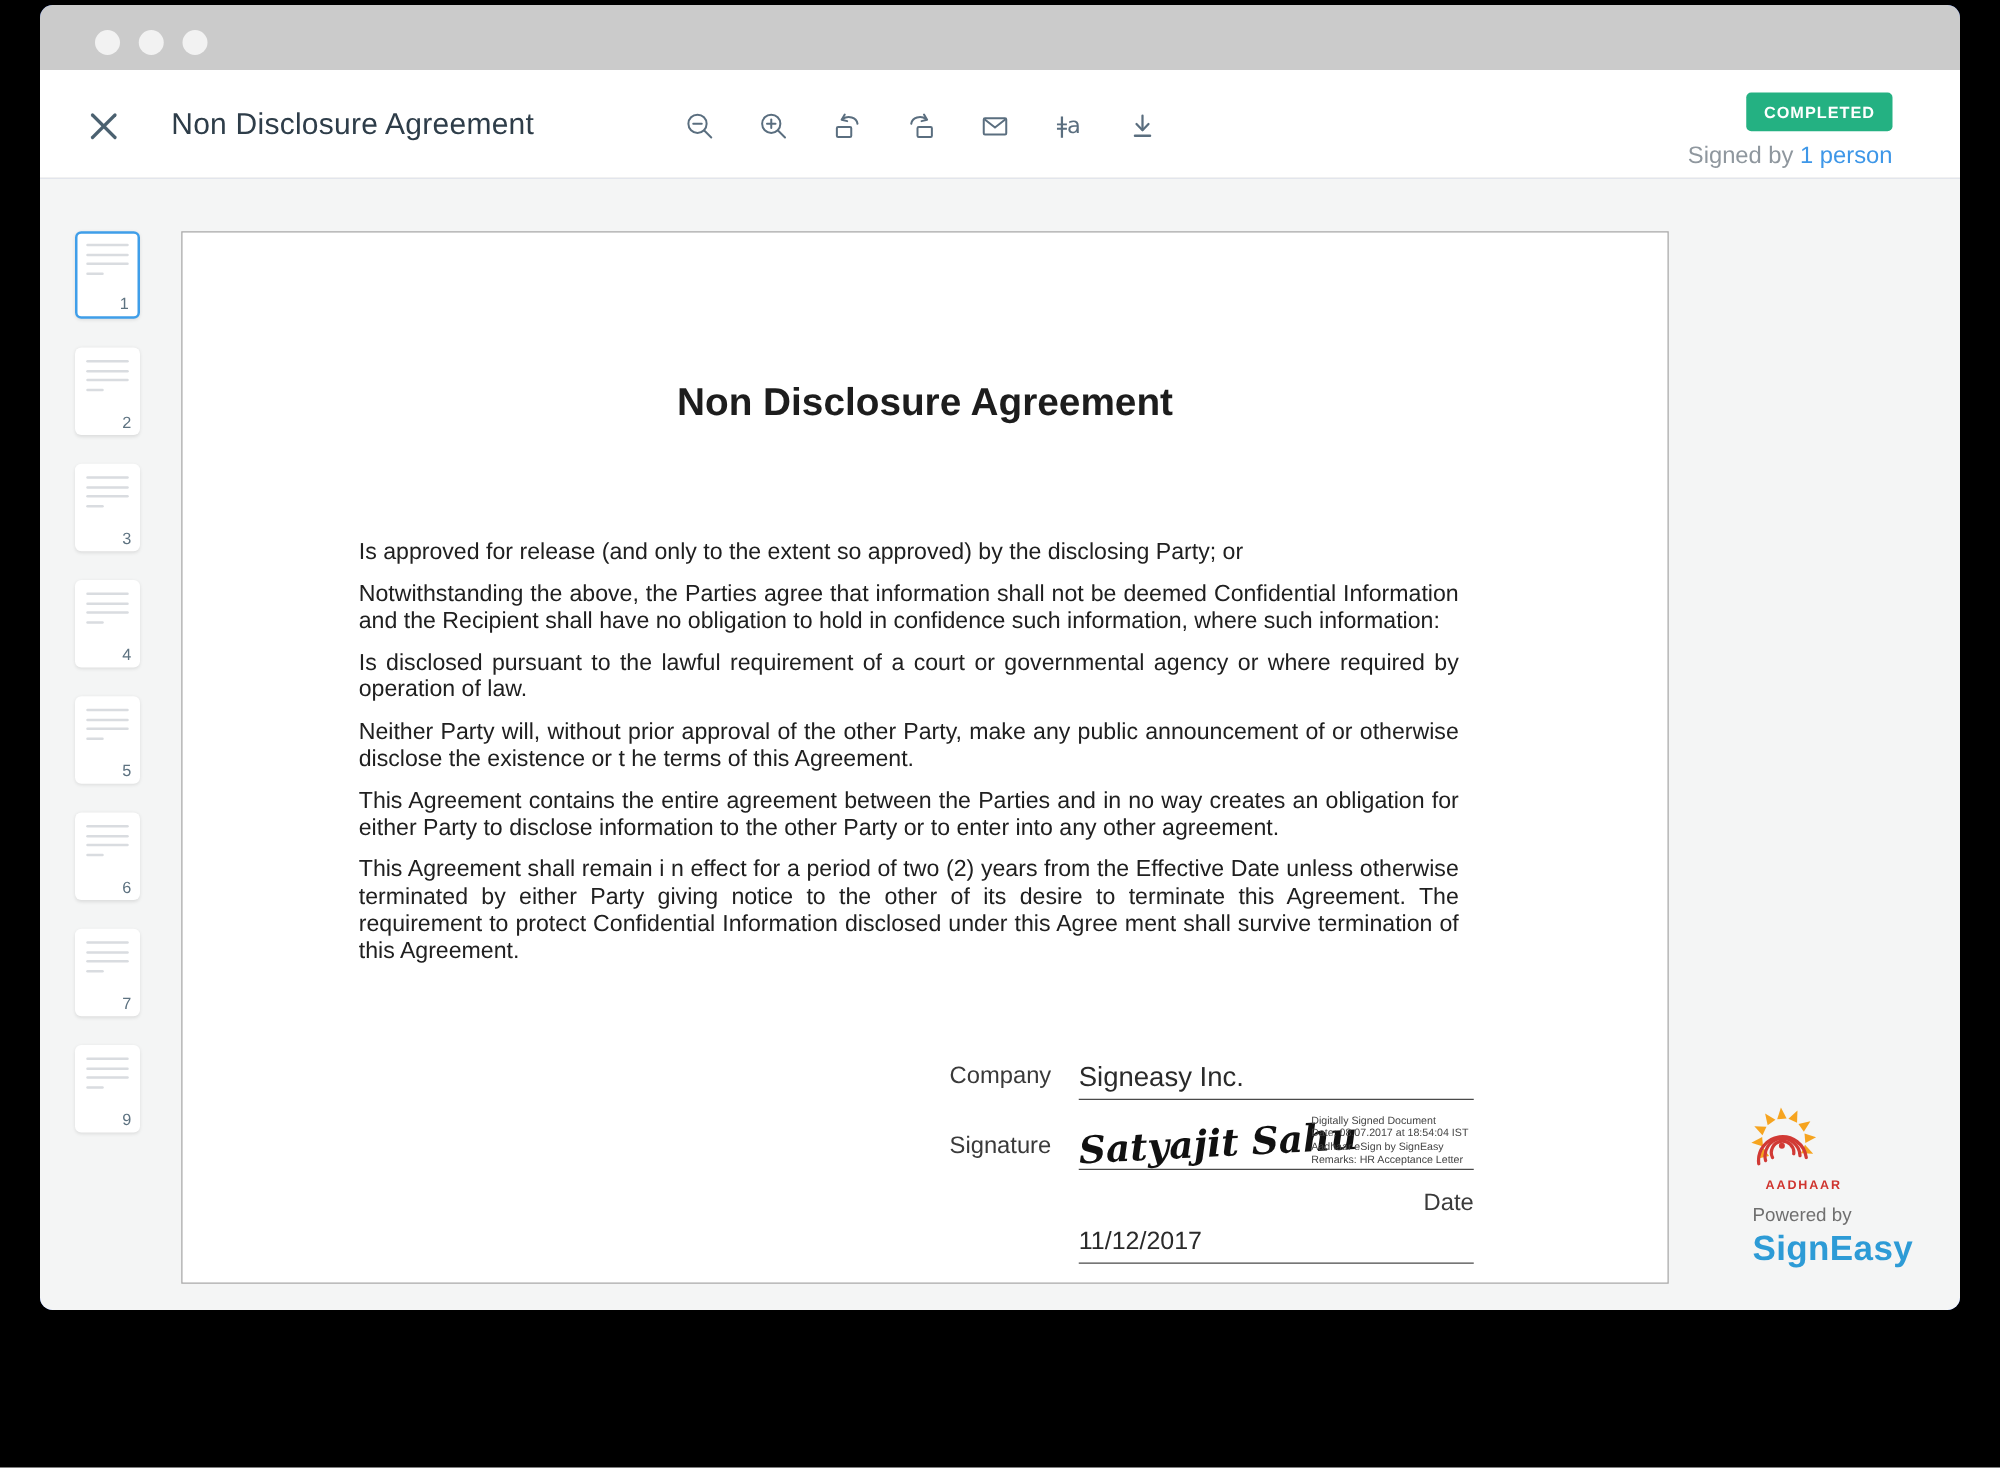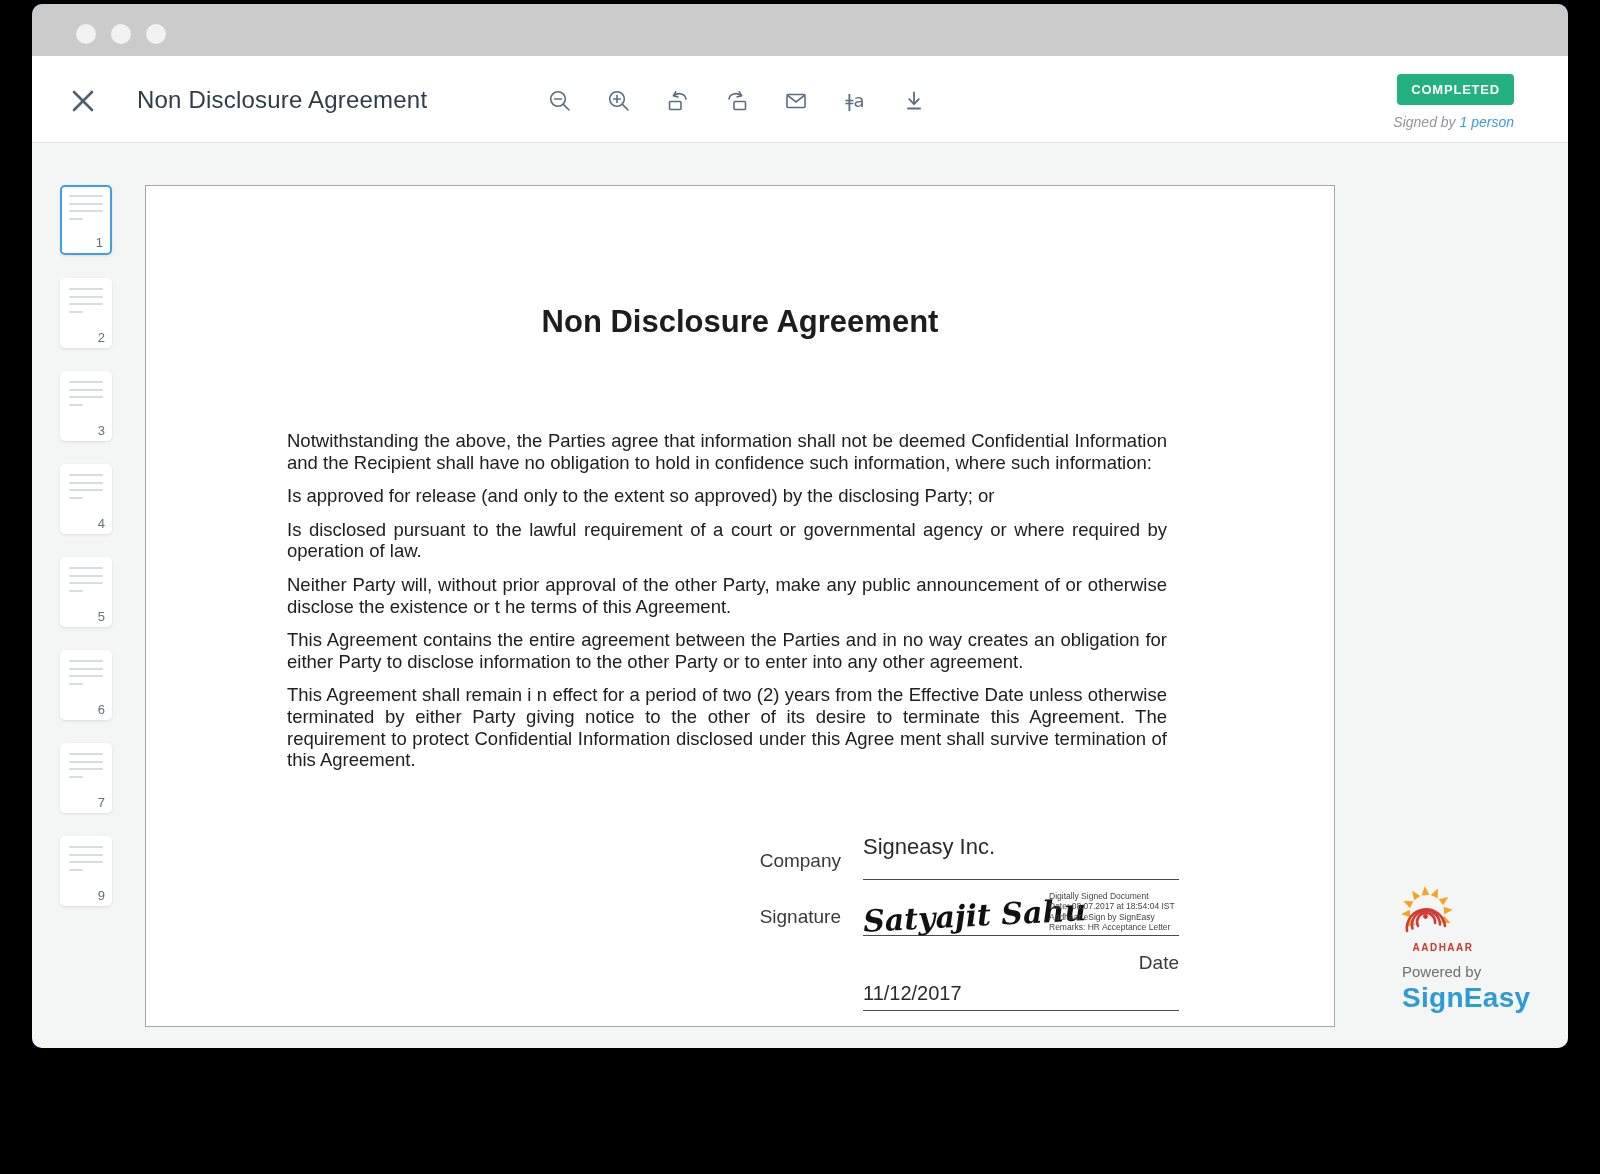--- a/index.html
+++ b/index.html
@@ -20,21 +20,21 @@
   .close-btn{position:absolute;left:38px;top:32px;width:26px;height:26px;cursor:pointer;}
   .doc-title{position:absolute;left:105px;top:30px;font-size:24px;color:#2e3d49;
              font-weight:500;letter-spacing:0.2px;}
   .icon-row{position:absolute;left:516px;top:33px;display:flex;gap:35px;}
   .tool-icon{width:24px;height:24px;cursor:pointer;}
   .tool-icon svg{display:block;}
 
   .badge{position:absolute;top:18px;right:54px;background:#24b182;color:#ffffff;
          font-size:13px;font-weight:bold;letter-spacing:0.8px;border-radius:4px;
          padding:8px 14px;}
-  .signedby{position:absolute;top:58px;right:54px;font-size:14px;color:#8f979e;font-style:italic;}
+  .signedby{position:absolute;top:58px;right:54px;font-size:19px;color:#8f979e;}
   .signedby a{color:#3e97e8;text-decoration:none;cursor:pointer;}
 
   
   .content{position:absolute;left:0;top:139px;width:100%;height:905px;background:#f4f5f5;}
 
   
   .thumbs{position:absolute;left:28px;top:42px;width:56px;}
   .thumb{position:relative;width:52px;height:70px;background:#fff;border-radius:5px;
          margin-bottom:23px;box-shadow:0 1px 3px rgba(0,0,0,.10);box-sizing:border-box;
          padding:10px 0 0 9px;cursor:pointer;}
@@ -52,21 +52,21 @@
          line-height:21.6px;color:#202020;}
   .paras p{margin:0 0 12px 0;text-align:justify;}
 
   
   .sig-row{position:absolute;left:0;width:1033px;display:flex;align-items:flex-end;}
   .sig-label{flex:none;width:695px;text-align:right;font-size:19px;color:#3a3a3a;
              padding-bottom:8px;}
   .sig-value{flex:none;width:316px;margin-left:22px;border-bottom:1px solid #4a4a4a;
              box-sizing:border-box;}
   .row-company{top:656px;height:38px;}
-  .row-company .sig-value{font-size:22px;color:#2a2a2a;padding-bottom:19px;}
+  .row-company .sig-value{font-size:22px;color:#2a2a2a;padding-bottom:4px;}
   .row-signature{top:686px;height:64px;}
   .script-sig{font-family:"DejaVu Serif", serif;font-style:italic;font-weight:bold;
               font-size:30px;color:#111;display:inline-block;transform:rotate(-3deg);
               padding-bottom:2px;}
   .row-date{top:766px;height:38px;flex-direction:column;}
   .row-date .sig-value{font-size:20px;color:#2a2a2a;padding-bottom:5px;}
 
   .stamp{position:absolute;left:903px;top:705px;width:150px;font-size:8.5px;
          line-height:10.4px;color:#444;}
 
@@ -216,22 +216,22 @@
         <div class="tline"></div>
         <div class="tline short"></div>
         <div class="tnum">9</div>
       </div>
     </div>
 
     <div class="page">
       <div class="page-title">Non Disclosure Agreement</div>
 
       <div class="paras">
+        <p>Is approved for release (and only to the extent so approved) by the disclosing Party; or</p>
         <p>Notwithstanding the above, the Parties agree that information shall not be deemed Confidential Information and the Recipient shall have no obligation to hold in confidence such information, where such information:</p>
-        <p>Is approved for release (and only to the extent so approved) by the disclosing Party; or</p>
         <p>Is disclosed pursuant to the lawful requirement of a court or governmental agency or where required by operation of law.</p>
         <p>Neither Party will, without prior approval of the other Party, make any public announcement of or otherwise disclose the existence or t he terms of this Agreement.</p>
         <p>This Agreement contains the entire agreement between the Parties and in no way creates an obligation for either Party to disclose information to the other Party or to enter into any other agreement.</p>
         <p>This Agreement shall remain i n effect for a period of two (2) years from the Effective Date unless otherwise terminated by either Party giving notice to the other of its desire to terminate this Agreement. The requirement to protect Confidential Information disclosed under this Agree ment shall survive termination of this Agreement.</p>
       </div>
 
       <div class="sig-row row-company">
         <div class="sig-label">Company</div>
         <div class="sig-value">Signeasy Inc.</div>
       </div>

